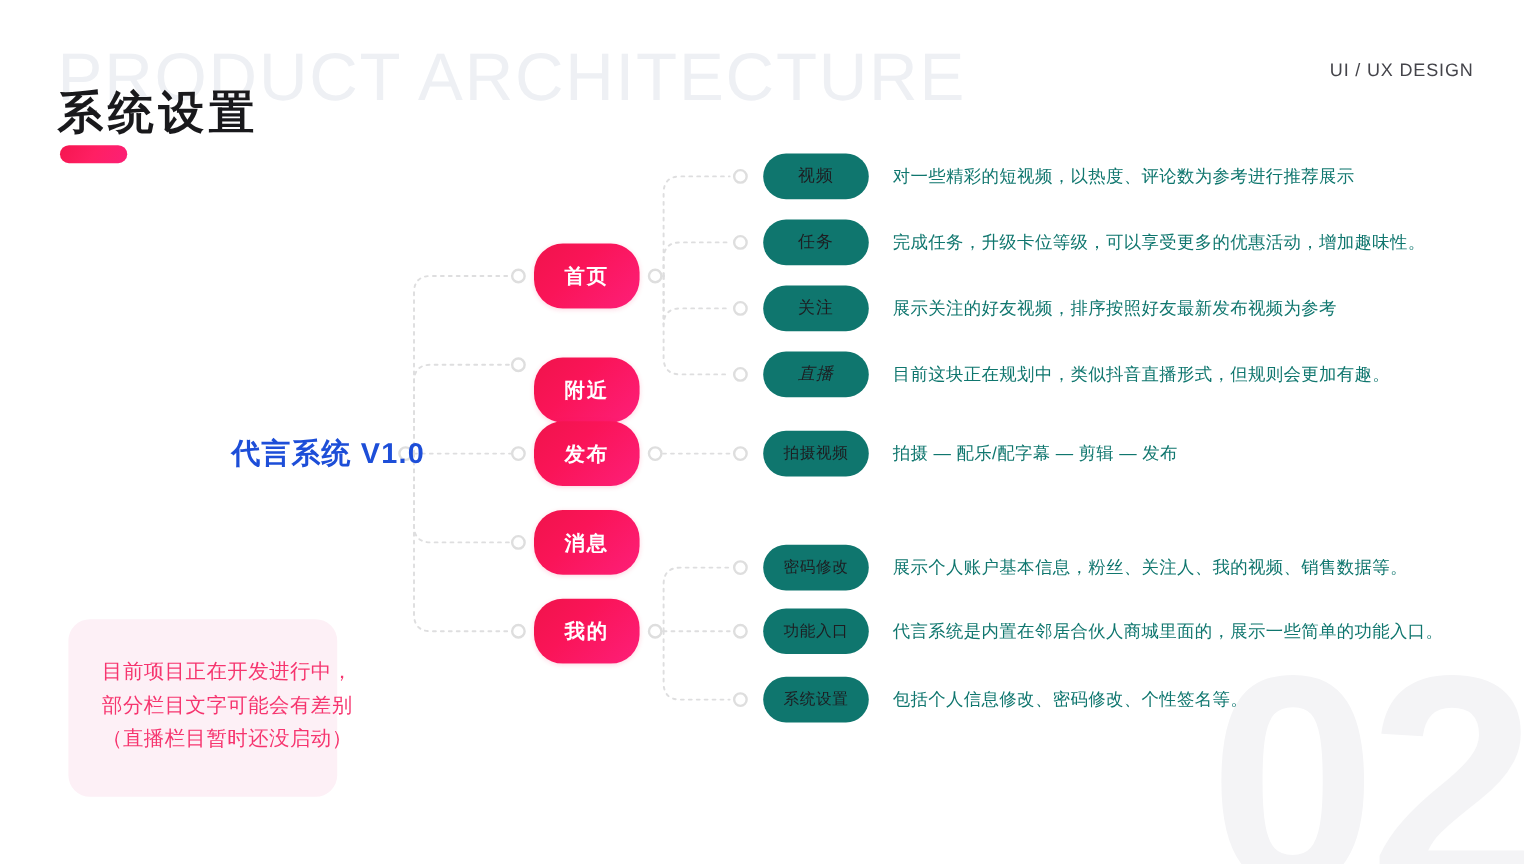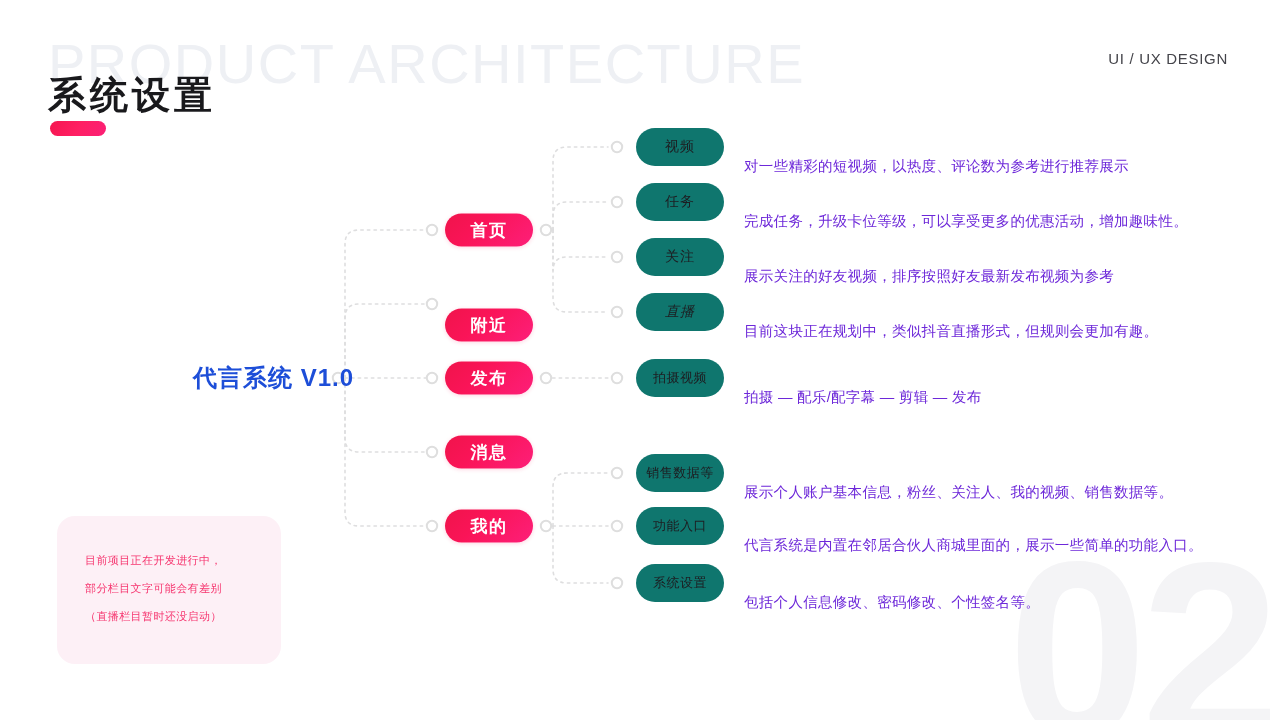--- a/index.html
+++ b/index.html
@@ -73,21 +73,21 @@
     font-weight:700;
     color:#1d4ed8;
     letter-spacing:1px;
     white-space:nowrap;
     transform:translateY(-50%);
   }
 
   
   .node-primary{
     position:absolute;
-    width:88px; height:33px;
+    width:88px; height:54px;
     border-radius:24px;
     background:linear-gradient(135deg,#f0144b 0%,#fa1458 40%,#fd1f79 100%);
     color:#ffffff;
     font-size:17px;
     font-weight:700;
     letter-spacing:1.5px;
     display:flex; align-items:center; justify-content:center;
     transform:translateY(-50%);
     box-shadow:0 1px 4px rgba(250,20,88,.18);
   }
@@ -105,39 +105,38 @@
     display:flex; align-items:center; justify-content:center;
     transform:translateY(-50%);
     white-space:nowrap;
   }
   .node-secondary.wide{ width:88px; font-size:13px; letter-spacing:.5px;}
 
   
   .desc{
     position:absolute;
     font-size:14.5px;
-    color:#6d28d9;
+    color:#0f766e;
     letter-spacing:.3px;
     white-space:nowrap;
     transform:translateY(-50%);
-    margin-top:19px;
   }
 
   
   .note{
     position:absolute;
     left:57px; top:516px;
     width:224px; height:148px;
     border-radius:18px;
     background:#fdf0f6;
     padding:30px 26px 0 28px;
     z-index:3;
   }
   .note-line{
-    font-size:11px;
+    font-size:17px;
     color:#f6356f;
     line-height:28px;
     letter-spacing:.4px;
     white-space:nowrap;
   }
 </style>
 </head>
 <body>
 
 <div class="wm-number">02</div>
@@ -202,21 +201,21 @@
   <div class="node-primary" style="left:445px; top:304px;margin-top:21px;">附近</div>
   <div class="node-primary" style="left:445px; top:378px;">发布</div>
   <div class="node-primary" style="left:445px; top:452px;">消息</div>
   <div class="node-primary" style="left:445px; top:526px;">我的</div>
 
   <div class="node-secondary" style="left:636px; top:147px;">视频</div>
   <div class="node-secondary" style="left:636px; top:202px;">任务</div>
   <div class="node-secondary" style="left:636px; top:257px;">关注</div>
   <div class="node-secondary" style="left:636px; top:312px;font-style:italic;">直播</div>
   <div class="node-secondary wide" style="left:636px; top:378px;">拍摄视频</div>
-  <div class="node-secondary wide" style="left:636px; top:473px;">销售数据等</div>
+  <div class="node-secondary wide" style="left:636px; top:473px;">密码修改</div>
   <div class="node-secondary wide" style="left:636px; top:526px;">功能入口</div>
   <div class="node-secondary wide" style="left:636px; top:583px;">系统设置</div>
 
   <div class="desc" style="left:744px; top:147px;">对一些精彩的短视频，以热度、评论数为参考进行推荐展示</div>
   <div class="desc" style="left:744px; top:202px;">完成任务，升级卡位等级，可以享受更多的优惠活动，增加趣味性。</div>
   <div class="desc" style="left:744px; top:257px;">展示关注的好友视频，排序按照好友最新发布视频为参考</div>
   <div class="desc" style="left:744px; top:378px;">拍摄 — 配乐/配字幕 — 剪辑 — 发布</div>
   <div class="desc" style="left:744px; top:312px;">目前这块正在规划中，类似抖音直播形式，但规则会更加有趣。</div>
   <div class="desc" style="left:744px; top:473px;">展示个人账户基本信息，粉丝、关注人、我的视频、销售数据等。</div>
   <div class="desc" style="left:744px; top:526px;">代言系统是内置在邻居合伙人商城里面的，展示一些简单的功能入口。</div>

